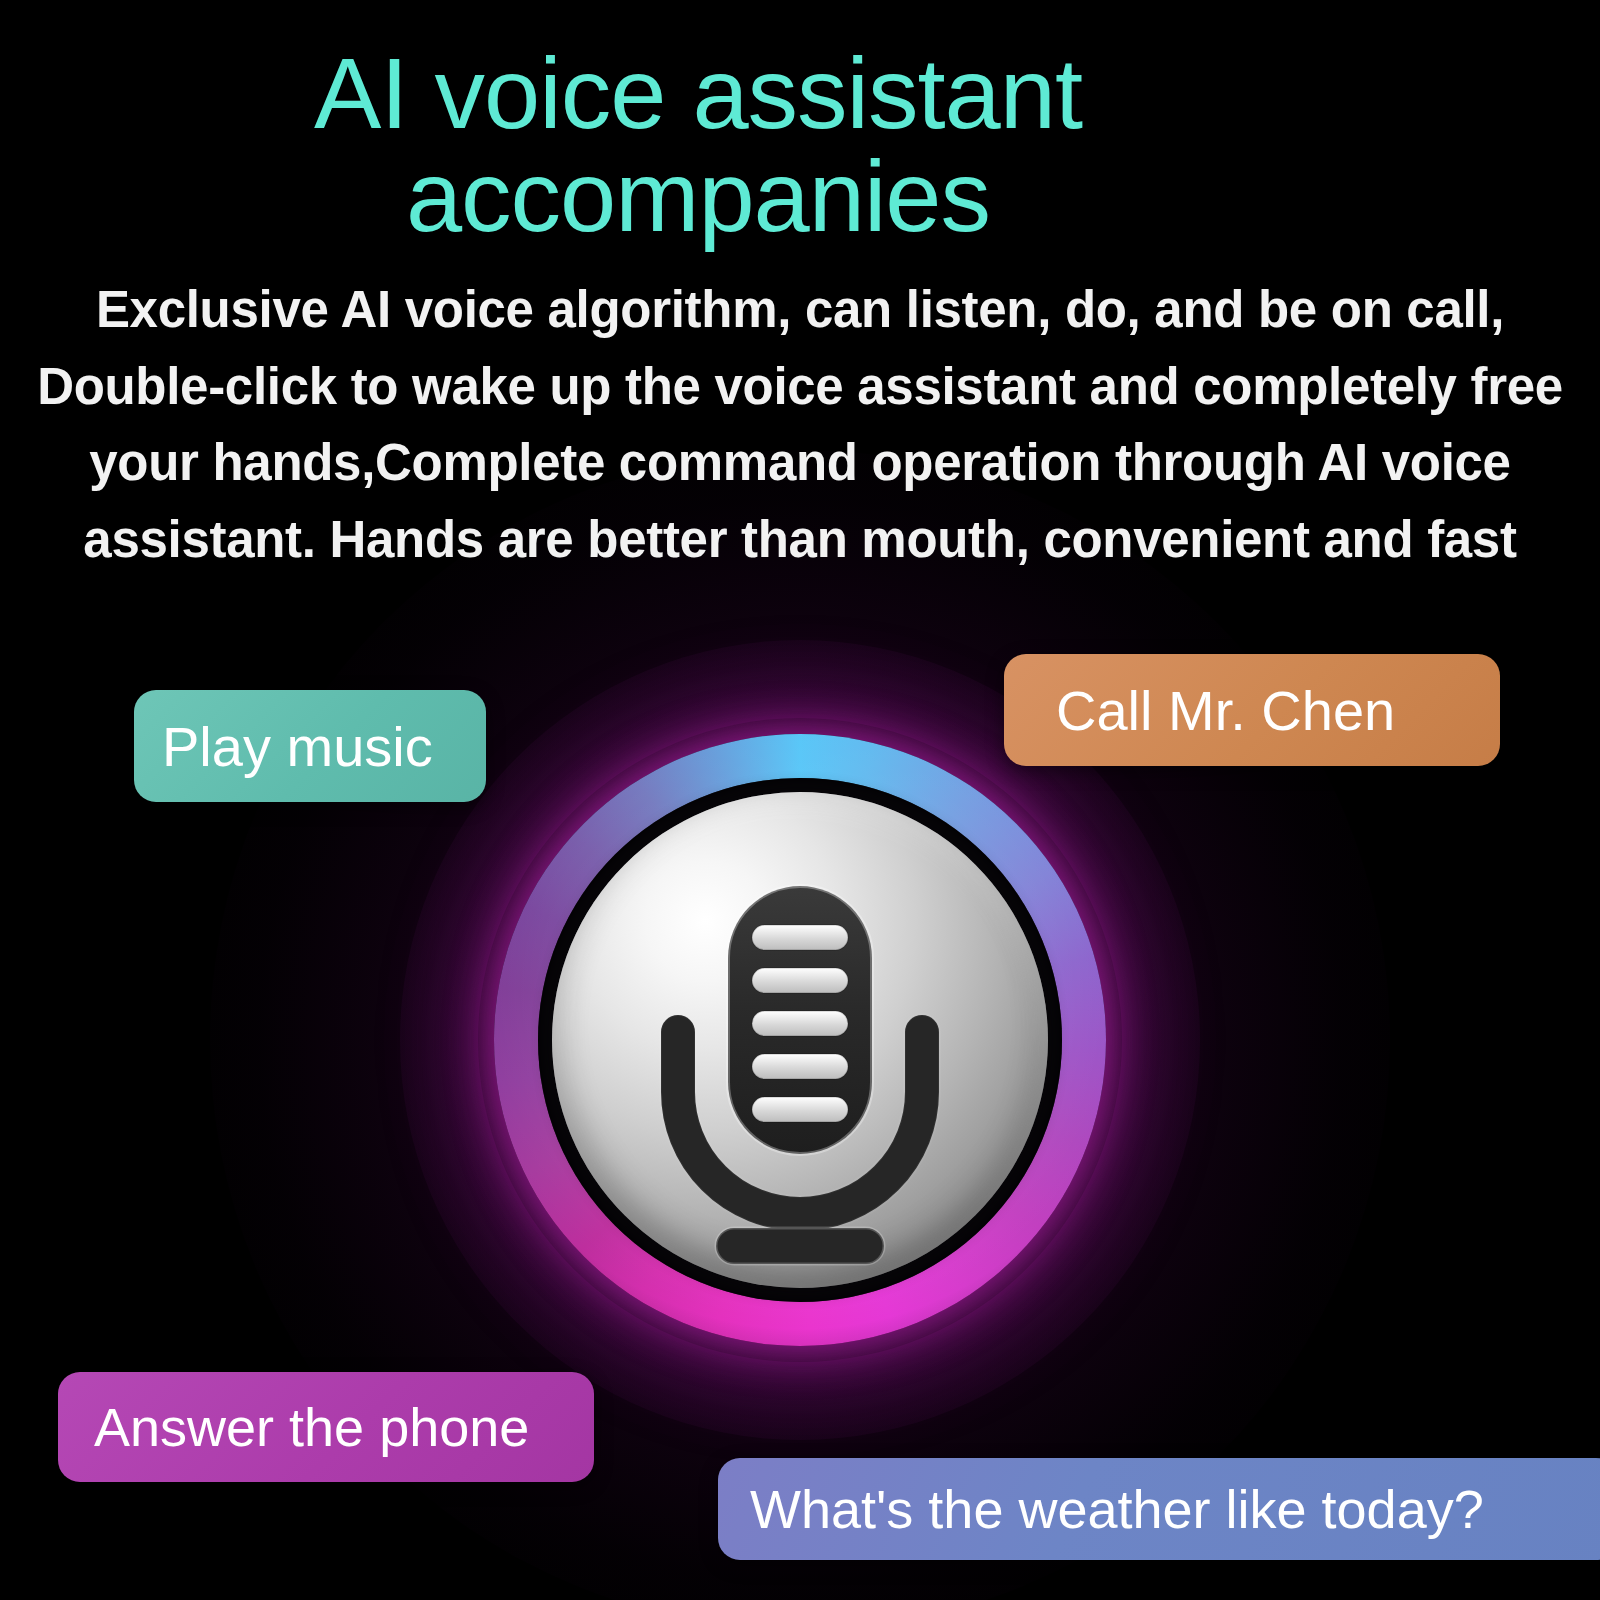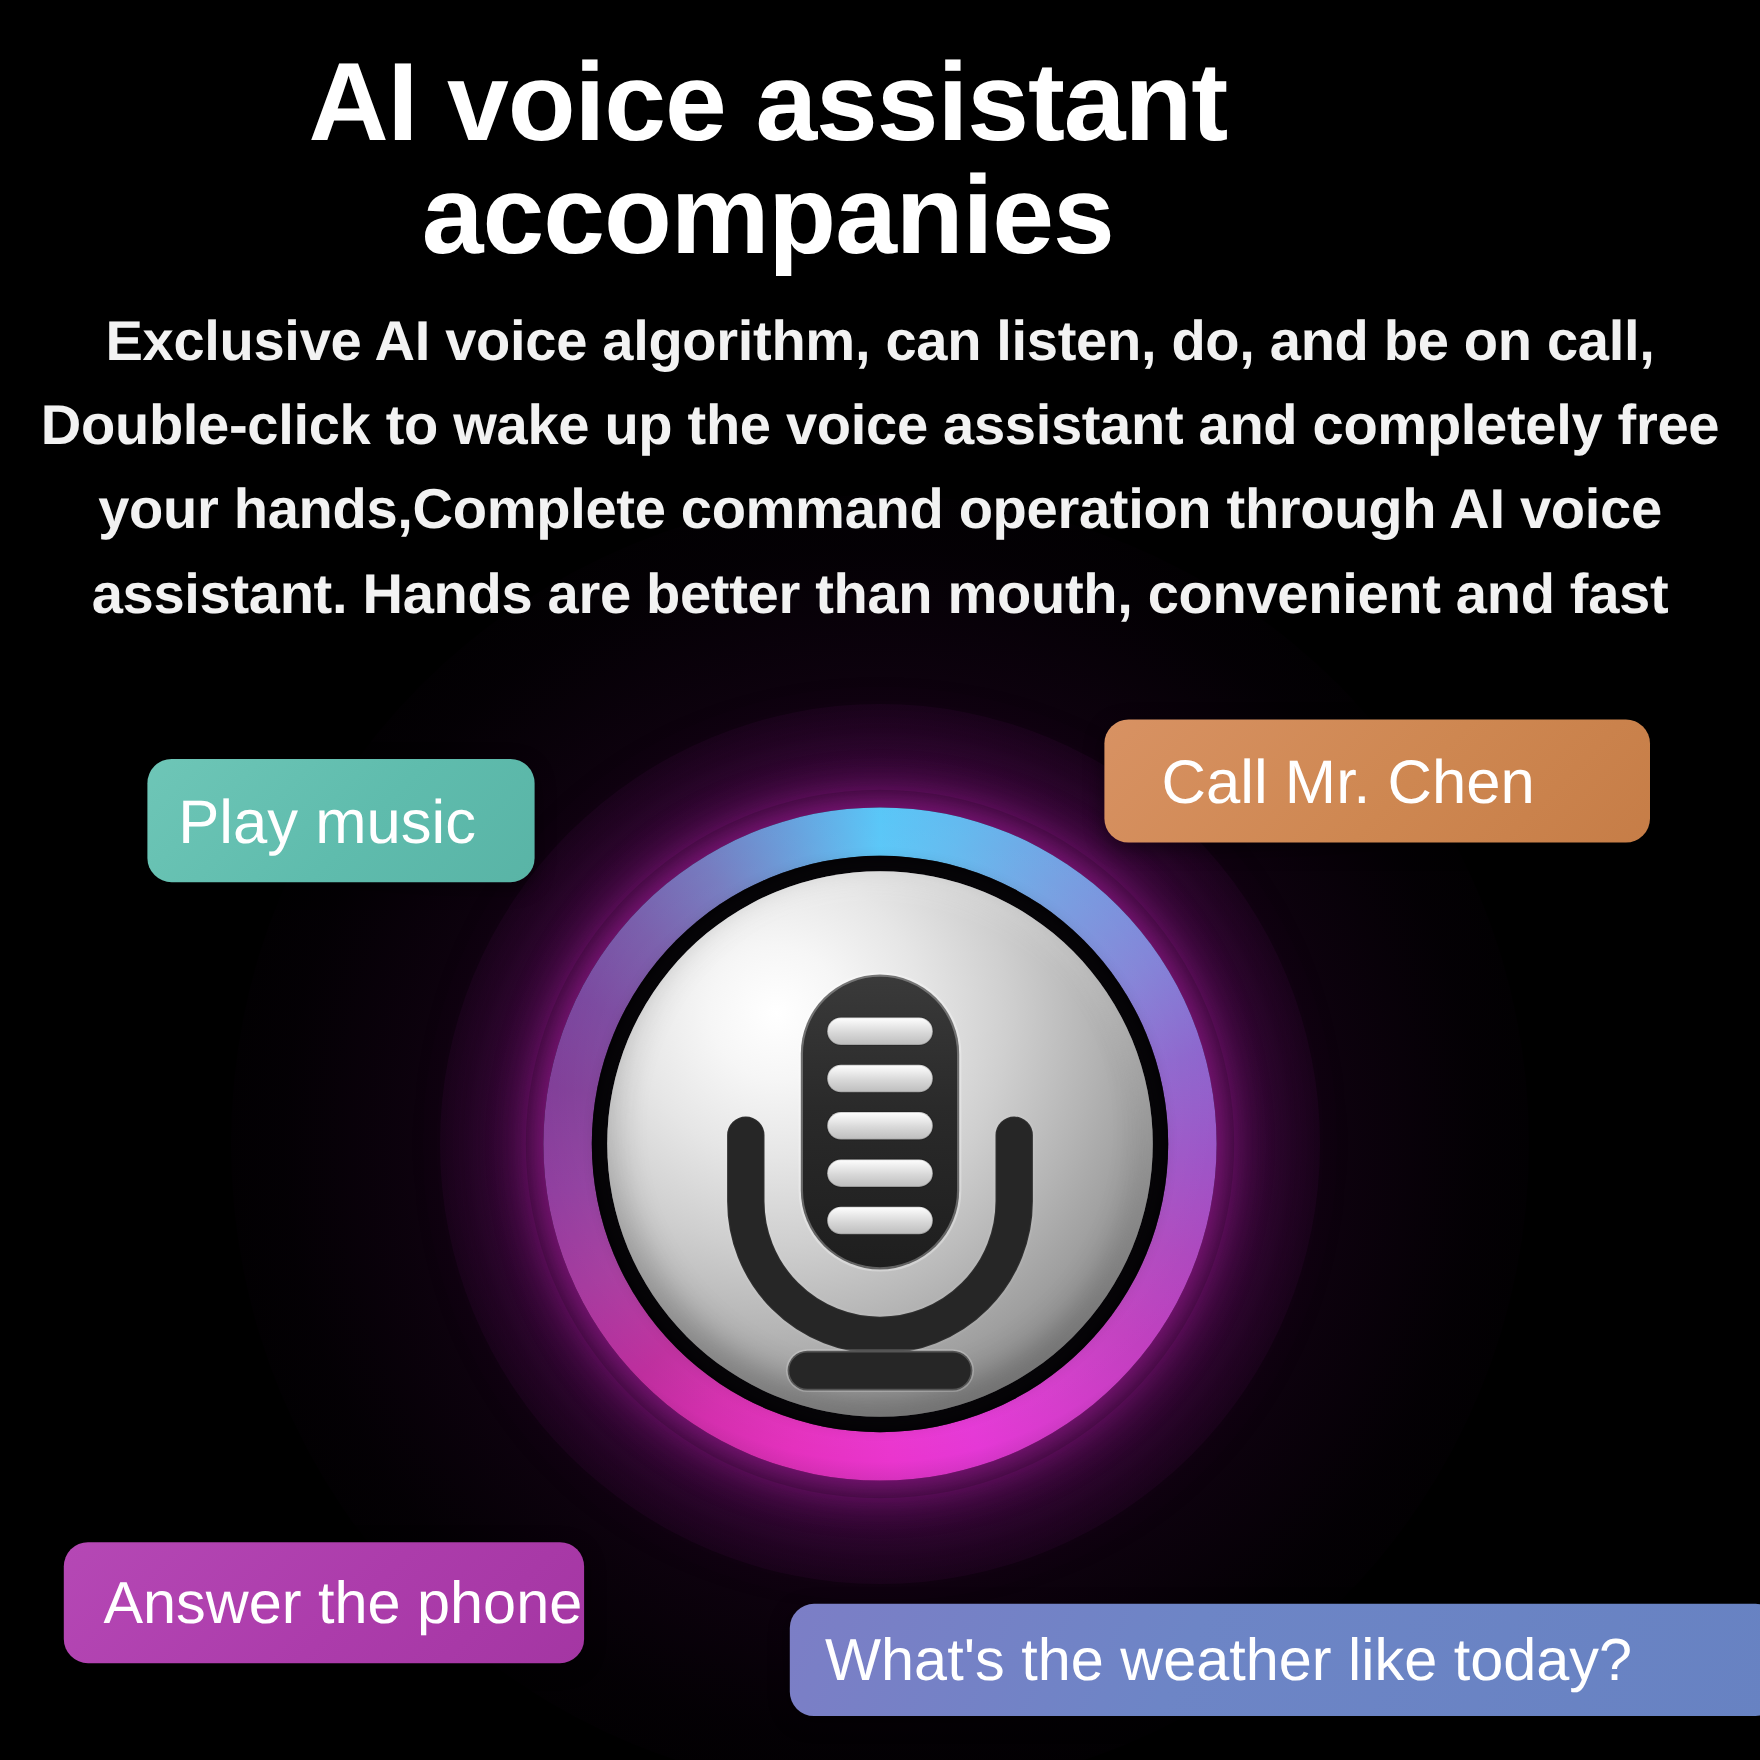--- a/index.html
+++ b/index.html
@@ -40,24 +40,24 @@
         rgba(175,30,170,0.26) 40%,
         rgba(120,18,125,0.14) 64%,
         rgba(0,0,0,0) 80%);
     pointer-events:none;
   }
 
   
   #headline {
     position:absolute; left:0; top:42px; width:1396px;
     text-align:center;
-    color:#ffffff;
+    color:#5eead4;
     font-size:101px;
     line-height:1.02;
-    font-weight:700;
+    font-weight:400;
     letter-spacing:-1px;
     white-space:pre-line;
     padding:0 170px;
   }
 
   
   #subtext {
     position:absolute; left:0; top:272px; width:1600px;
     text-align:center;
     color:#f2f2f2;
@@ -173,25 +173,24 @@
     background:linear-gradient(135deg,#6ec6b7 0%,#5fbcad 55%,#59b4a6 100%);
     margin-left:41px;
   }
   #pill-call-chen {
     left:1004px; top:654px; width:496px; height:112px;
     padding-left:52px;
     font-size:56px;
     background:linear-gradient(135deg,#d89263 0%,#ce8751 55%,#c67d47 100%);
   }
   #pill-answer-phone {
-    left:58px; top:1372px; width:473px; height:110px;
+    left:58px; top:1372px; width:536px; height:110px;
     padding-left:36px;
     font-size:54px;
     background:linear-gradient(135deg,#b548b5 0%,#ac3cab 55%,#a436a3 100%);
-    margin-top:30px;
   }
   #pill-weather {
     left:718px; top:1458px; width:900px; height:102px;
     padding-left:32px;
     font-size:54px;
     background:linear-gradient(115deg,#7c7ec6 0%,#6d85c6 40%,#6782c2 100%);
   }
 </style>
 </head>
 <body>

